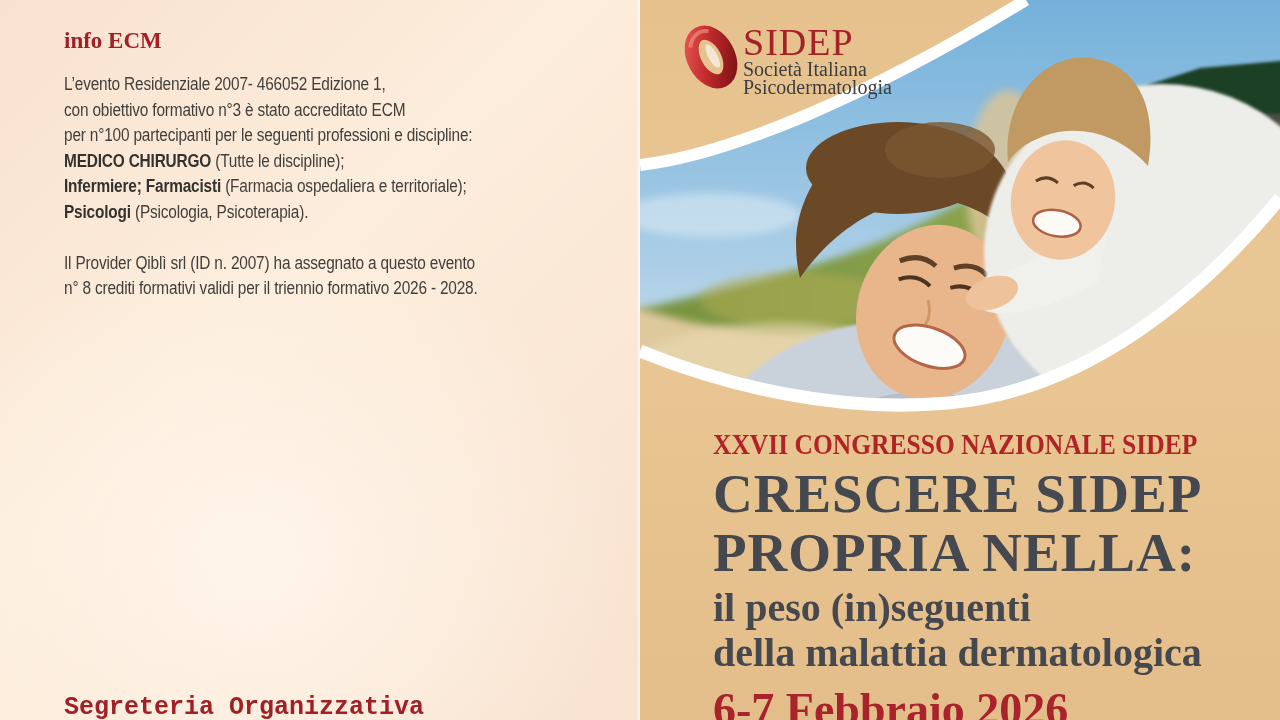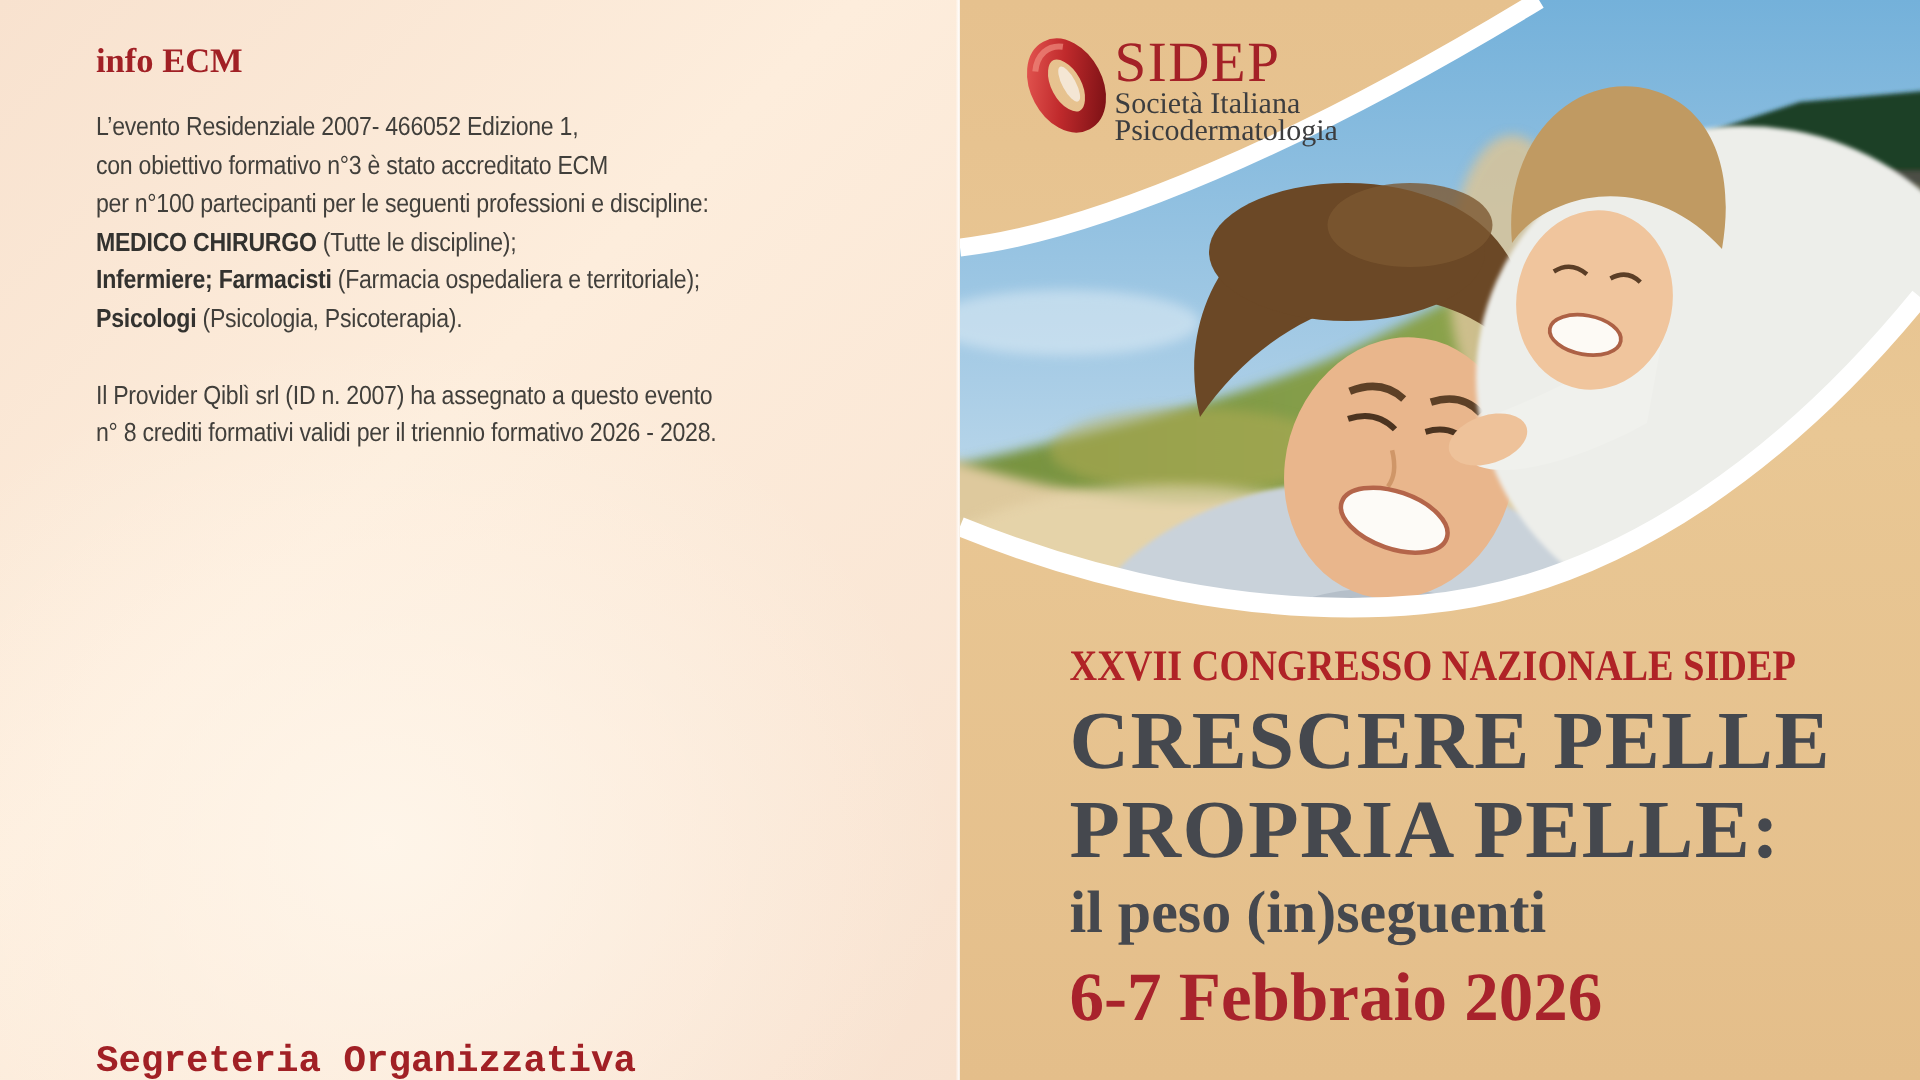--- a/index.html
+++ b/index.html
@@ -167,18 +167,19 @@
     </svg>
     <div class="logo-text">
       <div class="logo-acronym">SIDEP</div>
       <div class="logo-sub">Società Italiana</div>
       <div class="logo-sub">Psicodermatologia</div>
     </div>
   </div>
 
   <div class="congress-block">
     <div class="kicker">XXVII CONGRESSO NAZIONALE SIDEP</div>
-    <div class="big-title">CRESCERE PELLE</div>
-    <div class="big-title" style="margin-top:0;">PROPRIA PELLE:</div>
+    <div class="big-title">CRESCERE SIDEP</div>
+    <div class="big-title" style="margin-top:0;">PROPRIA NELLA:</div>
     <div class="sub-title">il peso (in)seguenti</div>
+    <div class="sub-title" style="margin-top:0;">della malattia dermatologica</div>
     <div class="date-line">6-7 Febbraio 2026</div>
   </div>
 </section>
 
 </body></html>

